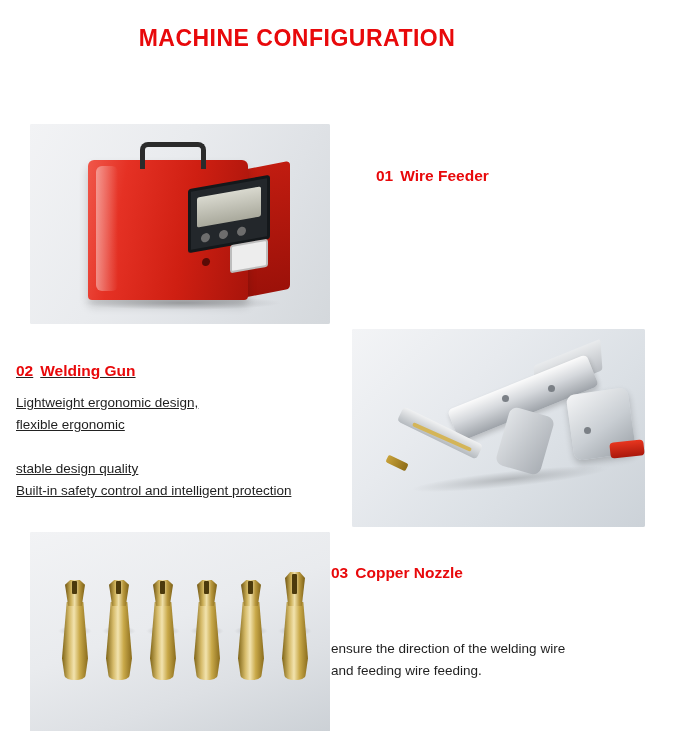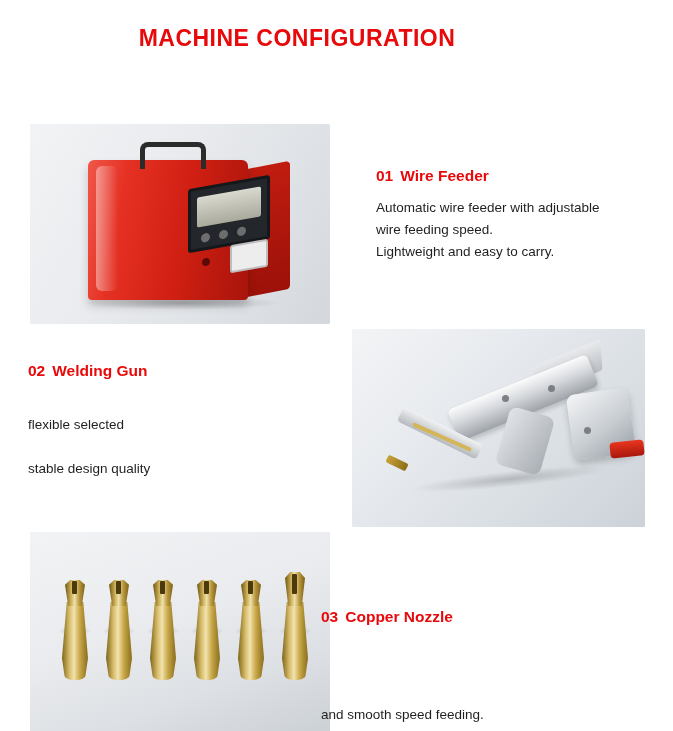--- a/index.html
+++ b/index.html
@@ -173,23 +173,24 @@
   }
 
   #text-wire-feeder {
     left: 376px;
     top: 115px;
     width: 270px;
   }
 
   
   #text-welding-gun {
-    left: 28px;
+    left: 16px;
     top: 310px;
     width: 310px;
+    text-decoration: underline;
   }
   #photo-welding-gun {
     left: 352px;
     top: 277px;
     width: 293px;
     height: 198px;
   }
   .wg-bg {
     position: absolute;
     inset: 0;
@@ -342,24 +343,23 @@
   .nz-shadow {
     position: absolute;
     bottom: 44px;
     left: -4px;
     width: 34px;
     height: 10px;
     background: radial-gradient(ellipse at center, rgba(0,0,0,.20), rgba(0,0,0,0) 70%);
   }
 
   #text-nozzles {
-    left: 321px;
+    left: 331px;
     top: 512px;
     width: 300px;
-    margin-top: 44px;
   }
 </style>
 </head>
 <body>
 
 <div class="page">
 
   <h1 class="page-title">MACHINE CONFIGURATION</h1>
 
   <div class="section">
@@ -377,39 +377,35 @@
         <div class="wf-knob" style="left:46px; top:44px;"></div>
       </div>
       <div class="wf-plug"></div>
       <div class="wf-led"></div>
     </div>
 
     <div class="text-block" id="text-wire-feeder">
       <p class="item-heading">
         <span class="num">01</span><span>Wire Feeder</span>
       </p>
-      <p class="item-body">
-        <span>Automatic wire feeder with adjustable</span><br>
-        <span>wire feeding speed.</span><br>
-        <span>Lightweight and easy to carry.</span>
-      </p>
     </div>
   </div>
 
   <div class="section">
 
     <div class="text-block" id="text-welding-gun">
       <p class="item-heading">
         <span class="num">02</span><span>Welding Gun</span>
       </p>
       <p class="item-body">
-        <br>
-        <span>flexible selected</span><br>
+        <span>Lightweight ergonomic design,</span><br>
+        <span>flexible ergonomic</span><br>
         <br>
         <span>stable design quality</span><br>
+        <span>Built-in safety control and intelligent protection</span>
       </p>
     </div>
 
     <div class="photo" id="photo-welding-gun">
       <div class="wg-bg"></div>
       <div class="wg-shadow"></div>
       <div class="wg-top-plate"></div>
       <div class="wg-barrel"></div>
       <div class="wg-head"></div>
       <div class="wg-red"></div>
@@ -471,19 +467,19 @@
       </div>
     </div>
 
     <div class="text-block" id="text-nozzles">
       <p class="item-heading">
         <span class="num">03</span><span>Copper Nozzle</span>
       </p>
       <p class="item-body">
         <br>
         <br>
-        <br>
-        <span>and smooth speed feeding.</span>
+        <span>ensure the direction of the welding wire</span><br>
+        <span>and feeding wire feeding.</span>
       </p>
     </div>
   </div>
 
 </div>
 
 </body></html>

